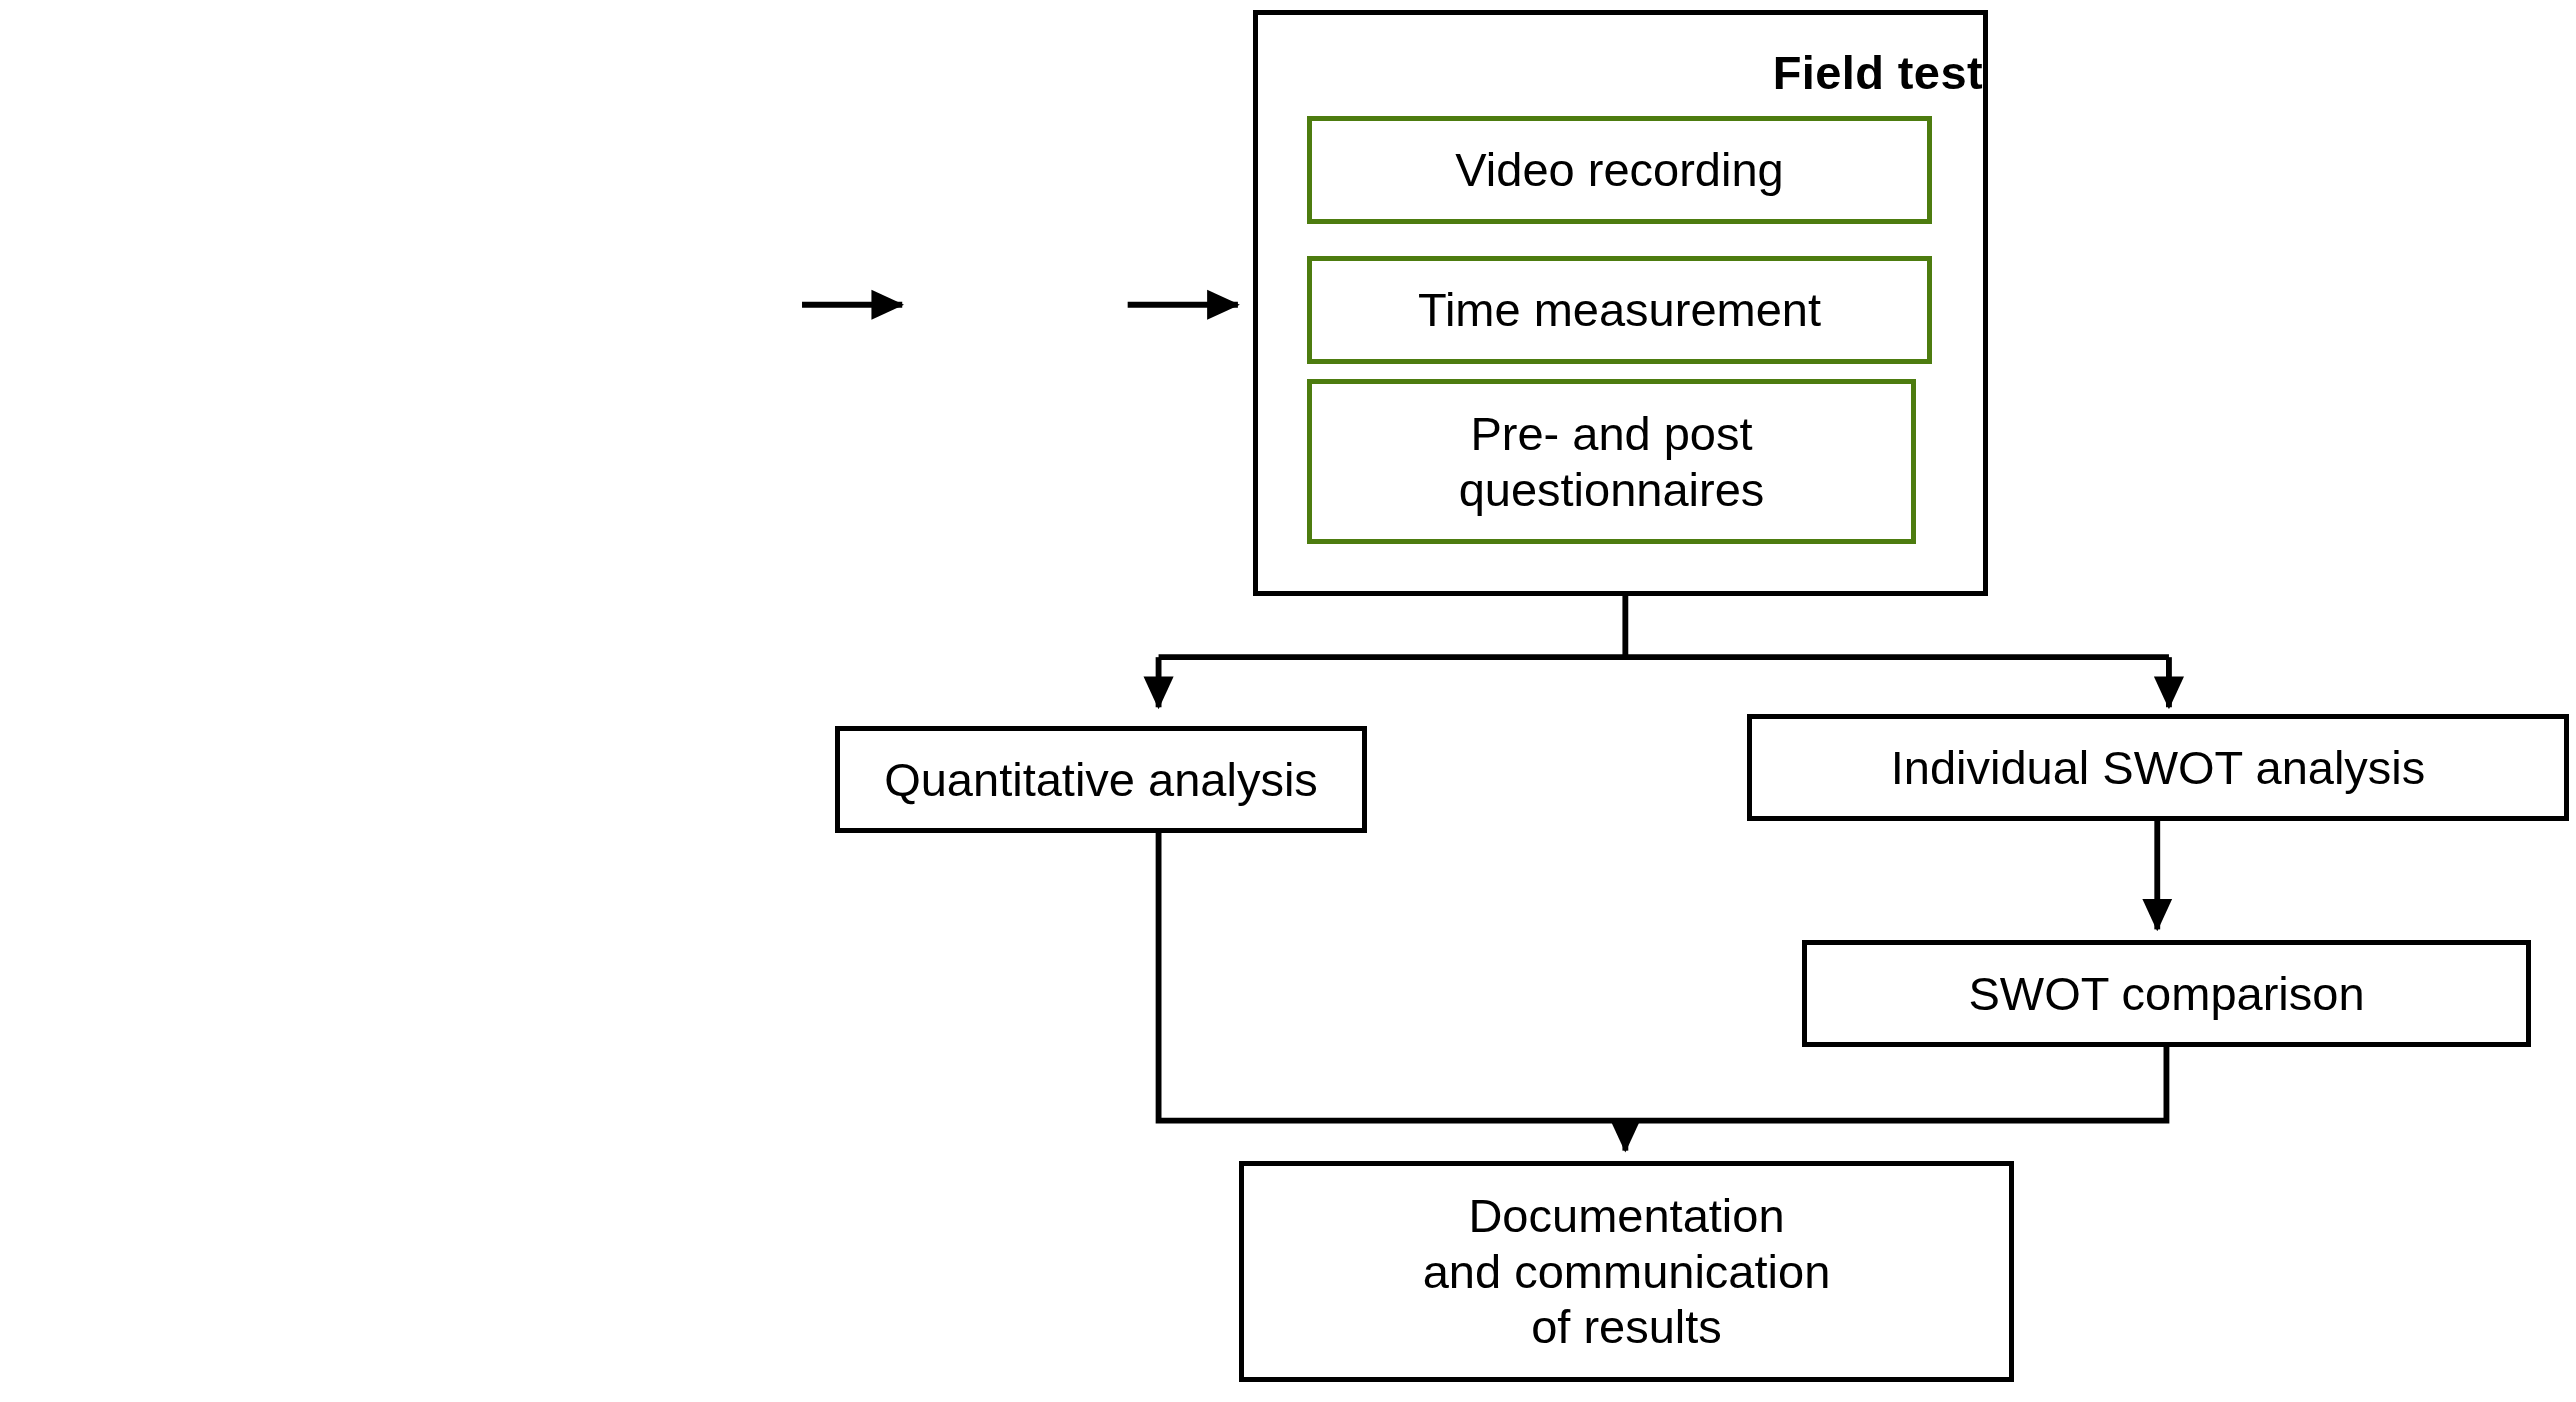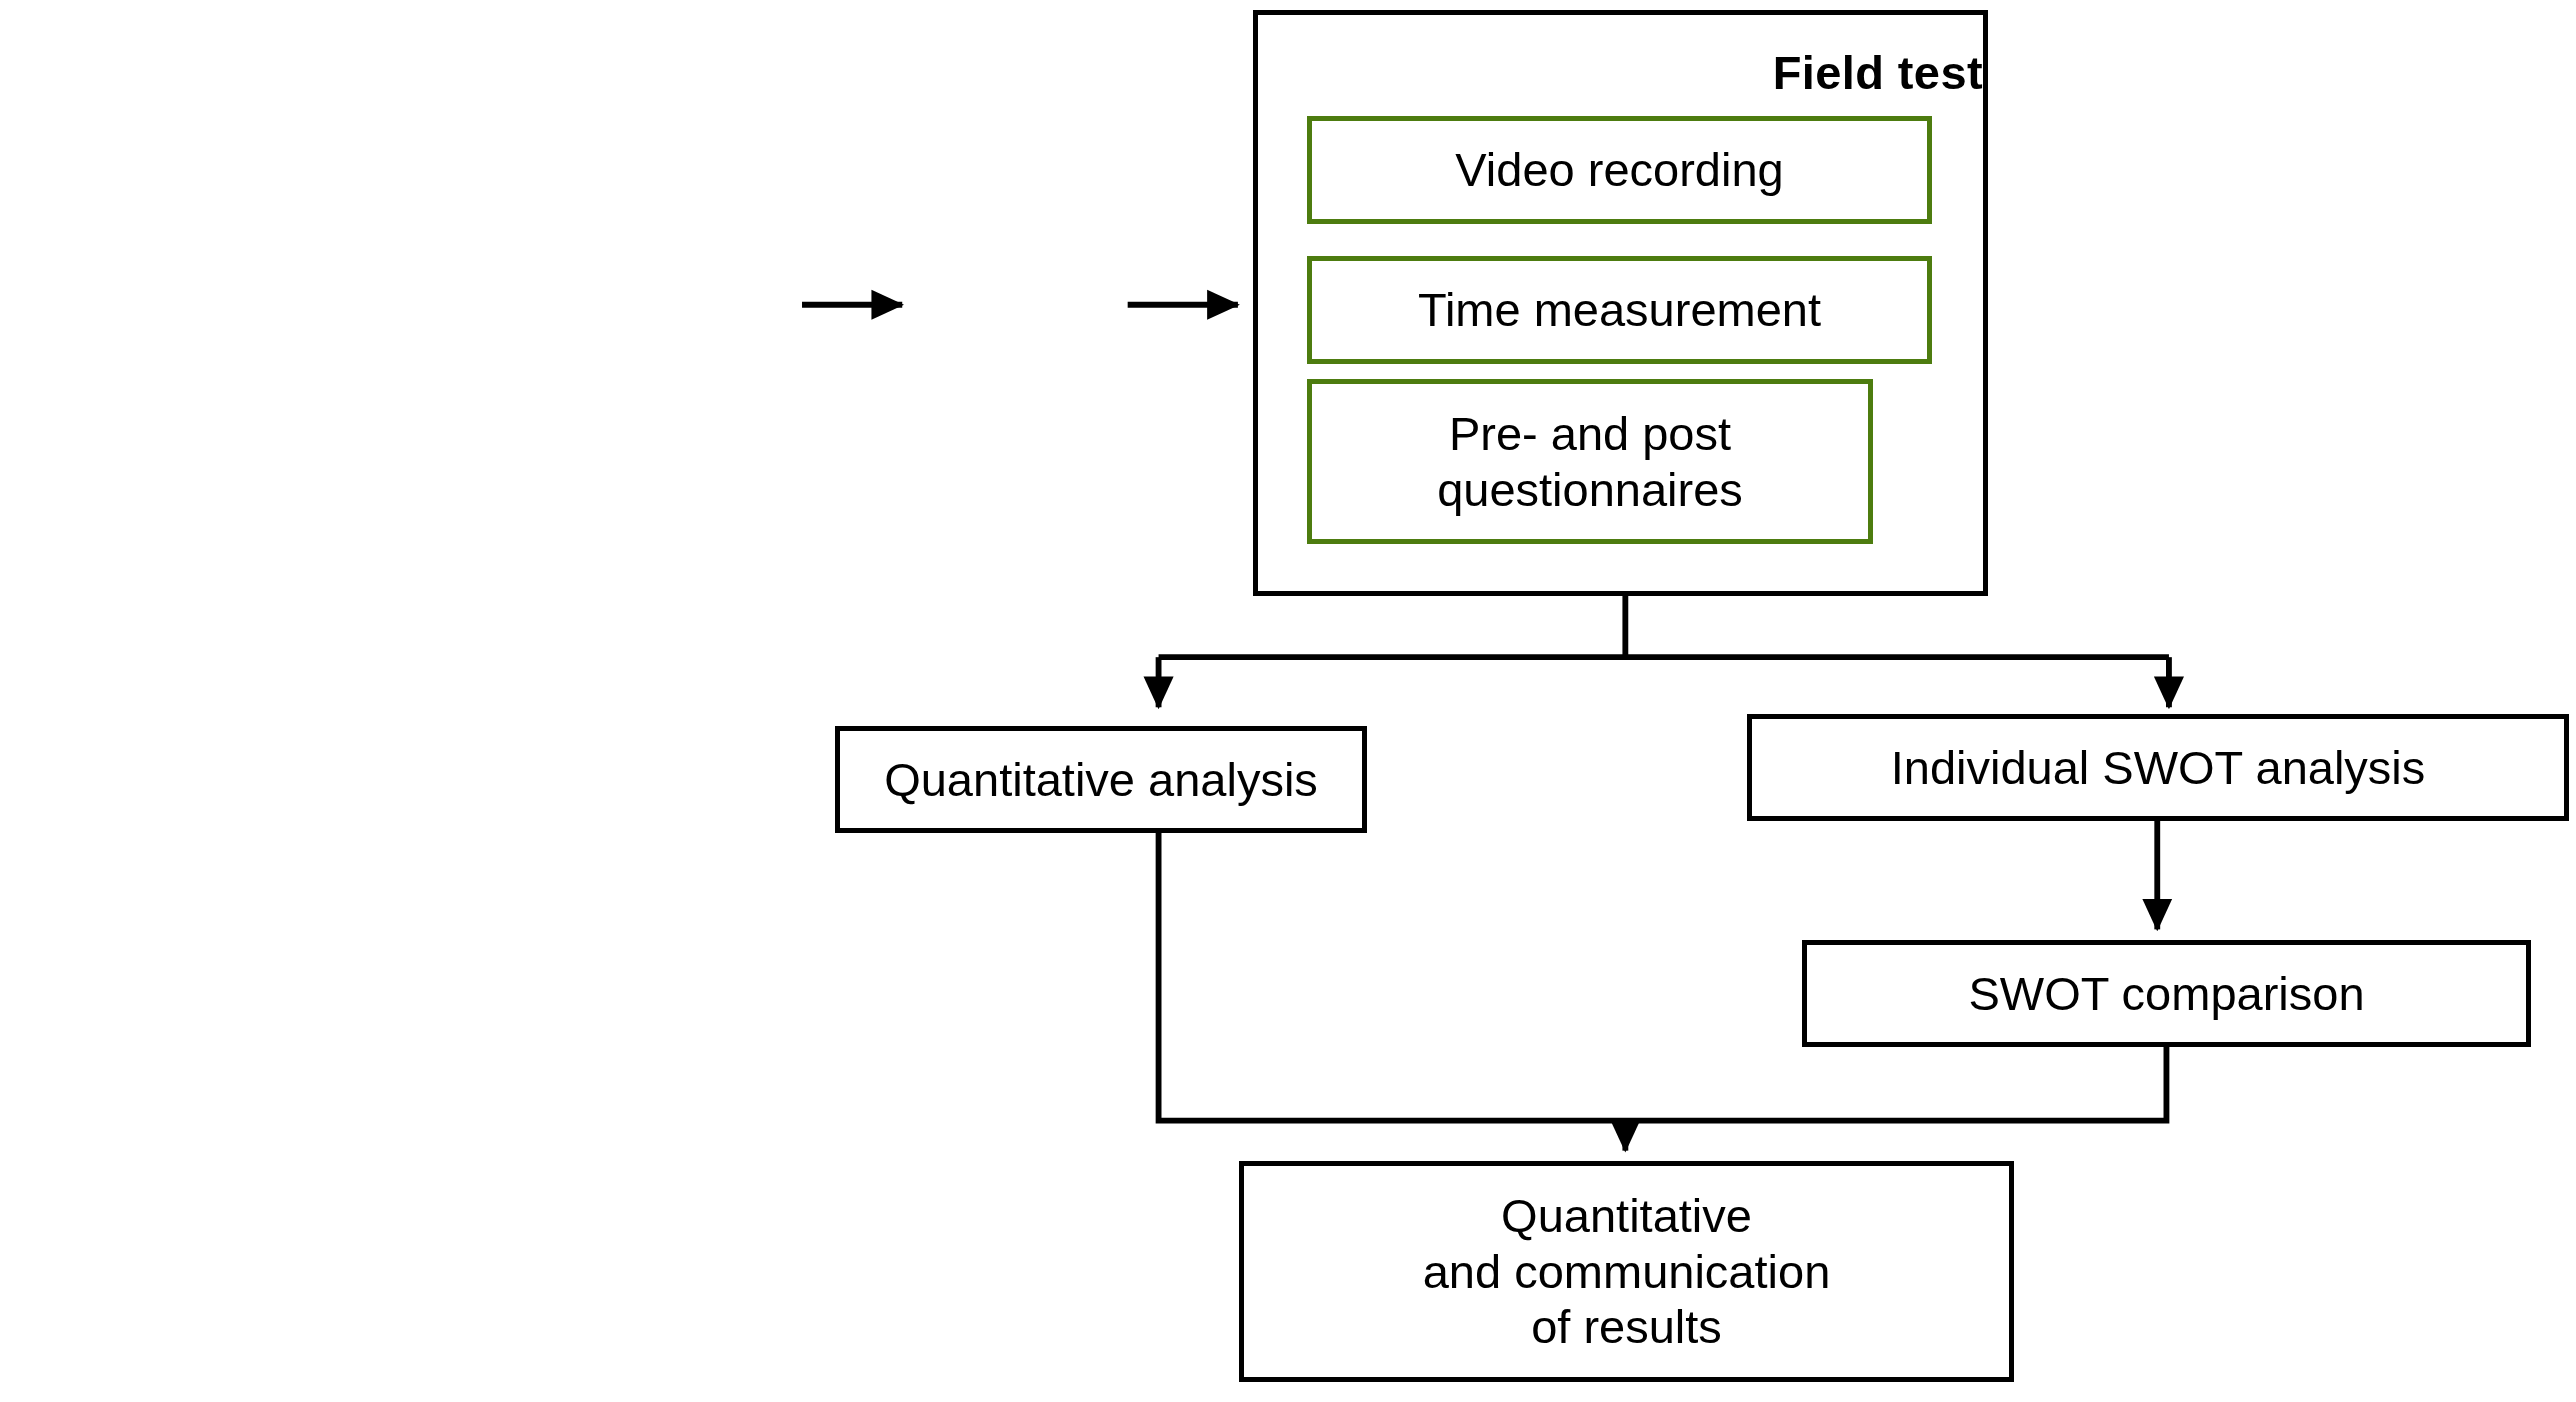--- a/index.html
+++ b/index.html
@@ -114,28 +114,28 @@
 
 
 
   <div class="group-node" style="left:1253px; top:10px; width:735px; height:586px;">
     <div class="group-title t56" style="top:30px;">Field test</div>
 
     <div class="sub-node t56" style="left:49px; top:101px; width:625px; height:108px;">Video recording</div>
 
     <div class="sub-node t56" style="left:49px; top:241px; width:625px; height:108px;">Time measurement</div>
 
-    <div class="sub-node t56" style="left:49px; top:364px; width:566px; height:165px;">Pre- and post
+    <div class="sub-node t56" style="left:49px; top:364px; width:609px; height:165px;">Pre- and post
 questionnaires</div>
   </div>
 
   <div class="node t56" style="left:835px; top:714px; width:532px; height:107px;margin-top:12px;">Quantitative analysis</div>
 
   <div class="node t56" style="left:1747px; top:714px; width:822px; height:107px;">Individual SWOT analysis</div>
 
   <div class="node t56" style="left:1802px; top:940px; width:729px; height:107px;">SWOT comparison</div>
 
-  <div class="node t56" style="left:1239px; top:1161px; width:775px; height:221px;">Quantitative
+  <div class="node t56" style="left:1239px; top:1161px; width:775px; height:221px;">Documentation
 and communication
 of results</div>
 
 </div>
 
 
 </body></html>

